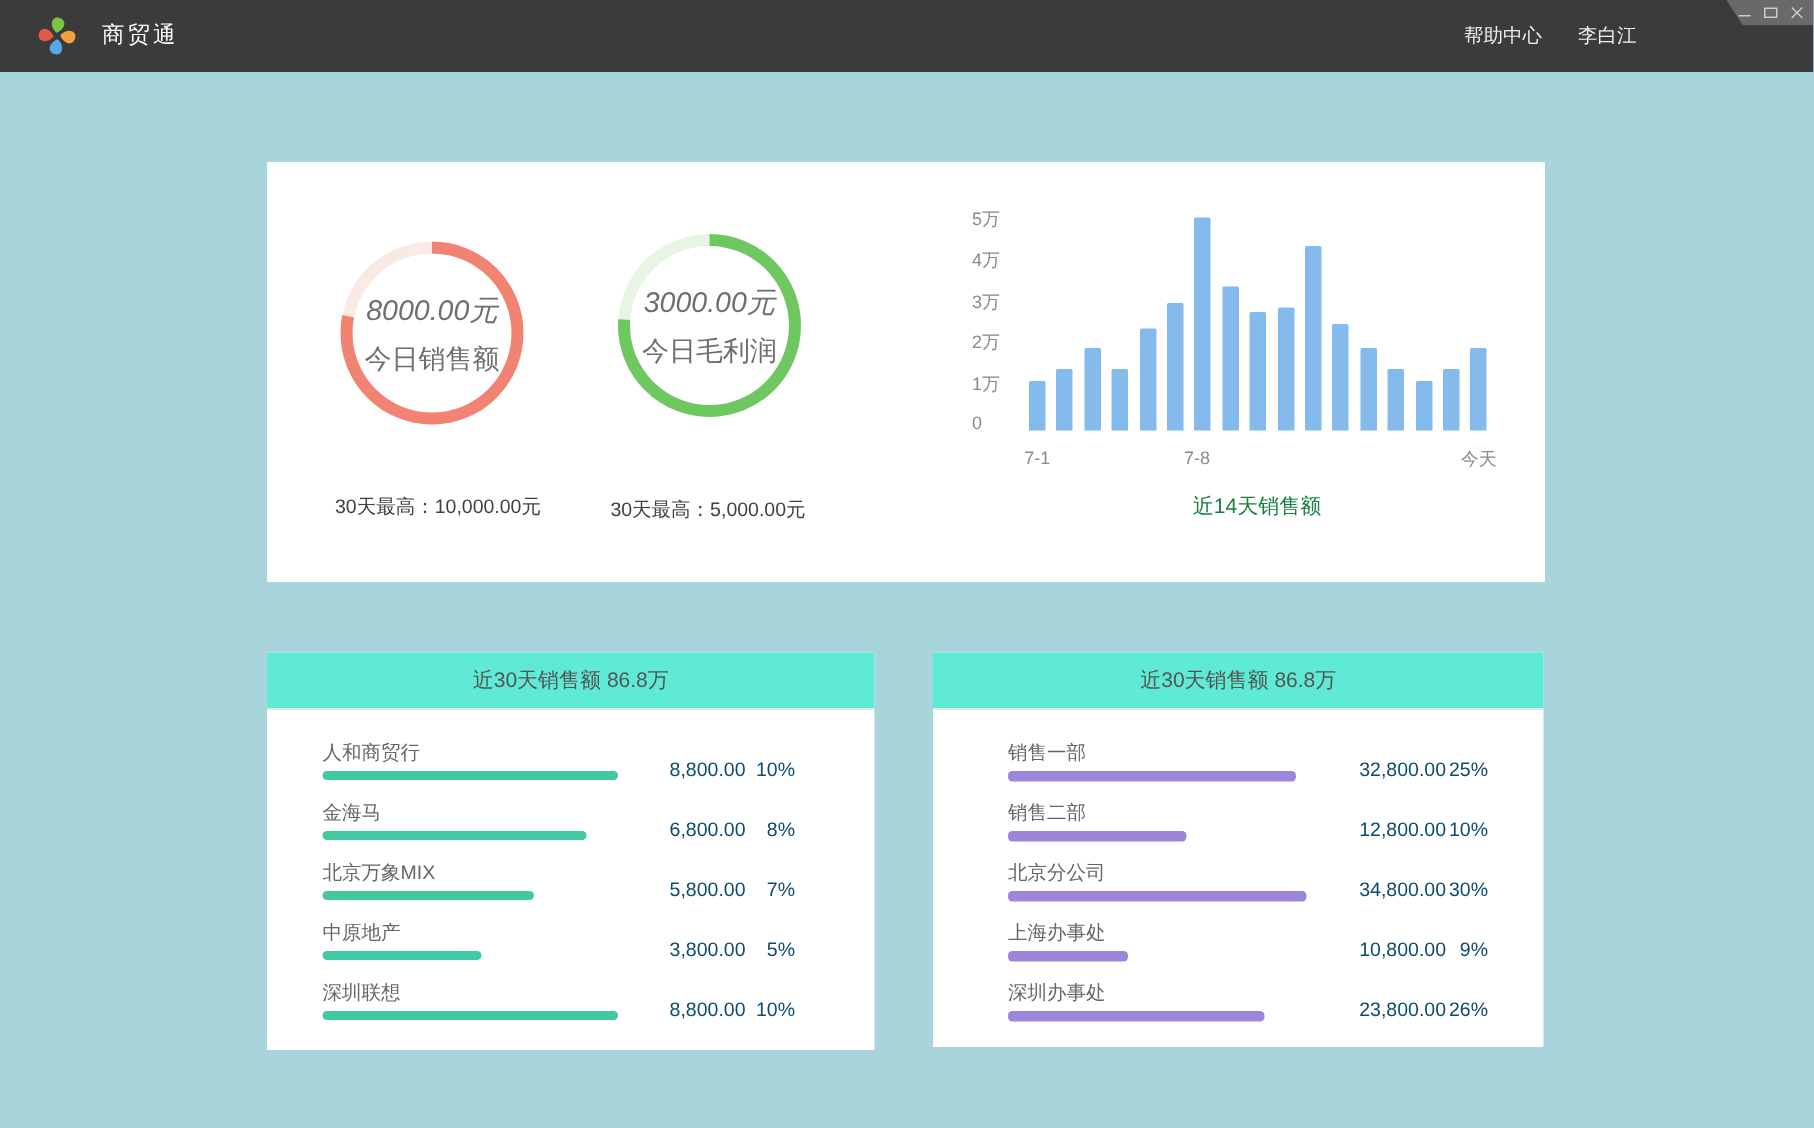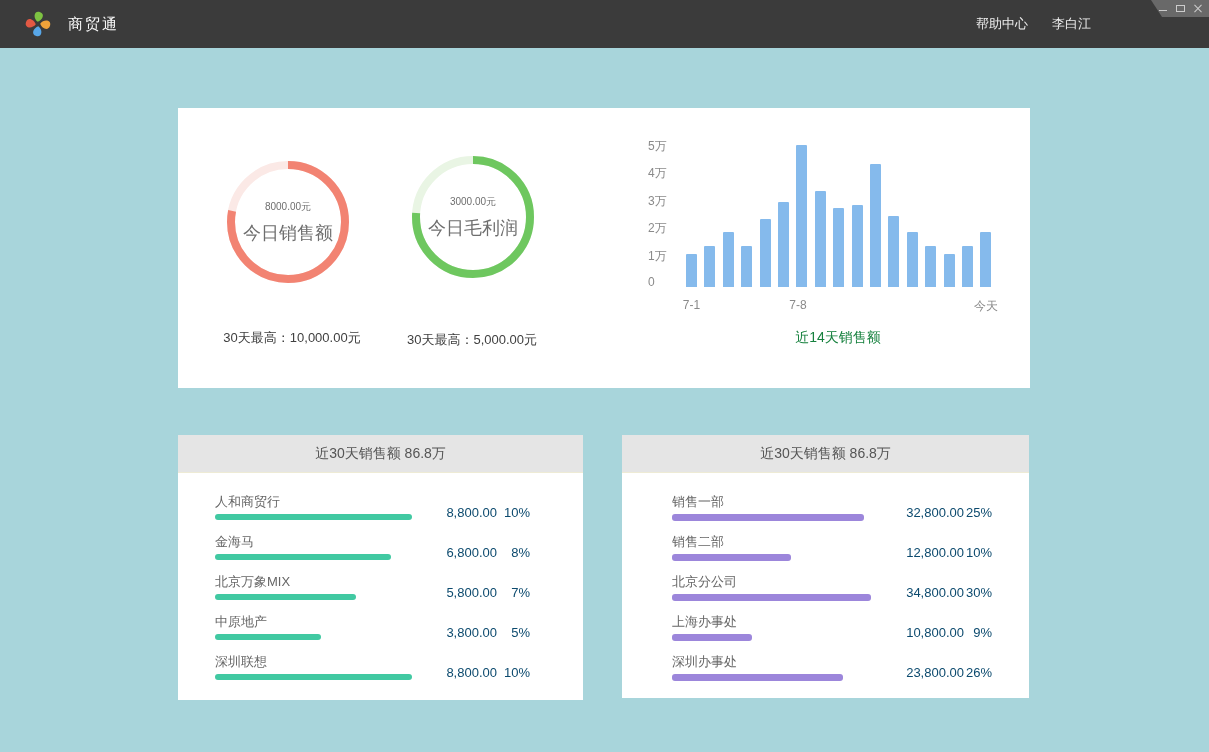--- a/index.html
+++ b/index.html
@@ -34,36 +34,36 @@
   .card-left  { left:178px; top:435px; width:405px; height:265px; }
   .card-right { left:622px; top:435px; width:407px; height:263px; }
 
   
   .donut { position:absolute; width:124px; height:124px; }
   .donut-1 { left:48px;  top:52px; }
   .donut-2 { left:233px; top:47px; }
   .donut svg { position:absolute; inset:0; }
   .donut-center { position:absolute; inset:0; display:flex; flex-direction:column;
                   align-items:center; justify-content:center; gap:7px; color:#6E6E6E; }
-  .donut-value { font-size:10px; }
+  .donut-value { font-size:19px;font-style:italic; }
   .donut-label { font-size:18px; }
   .donut-caption { position:absolute; text-align:center; font-size:13px; color:#404040; }
   .cap-1 { left:-1px;  top:221px; width:230px; }
   .cap-2 { left:180px; top:223px; width:228px; }
 
   
   .bar-chart { position:absolute; inset:0; }
   .ytick { position:absolute; left:470px; width:60px; font-size:12px; color:#8A8A8A; }
   .chart-bar { position:absolute; width:11px; bottom:101px; border-radius:1px 1px 0 0; }
   .xtick { position:absolute; top:190px; width:50px; text-align:center; font-size:12px; color:#8A8A8A; }
   .chart-title { position:absolute; left:508px; top:221px; width:304px; text-align:center;
                  font-size:14px; color:#15803d; }
 
   
-  .rank-header { height:38px; background:#e5e5e5; border-bottom:1px solid #EEEBD5;
+  .rank-header { height:38px; background:#5eead4; border-bottom:1px solid #EEEBD5;
                  display:flex; align-items:center; justify-content:center;
                  font-size:14px; color:#555555; }
   .rank-body { position:relative; margin-top:12px; }
   .rank-row { position:relative; height:40px; }
   .rank-name { position:absolute; top:8px; font-size:13px; color:#666666; }
   .rank-bar  { position:absolute; top:29px; height:6px; border-radius:3px; }
   .card-left  .rank-name, .card-left  .rank-bar { left:37px; }
   .card-right .rank-name, .card-right .rank-bar { left:50px; }
   .card-right .rank-bar { height:7px; }
   .rank-vals { position:absolute; top:20px; display:flex; font-size:13px; color:#0c4a6e; }

